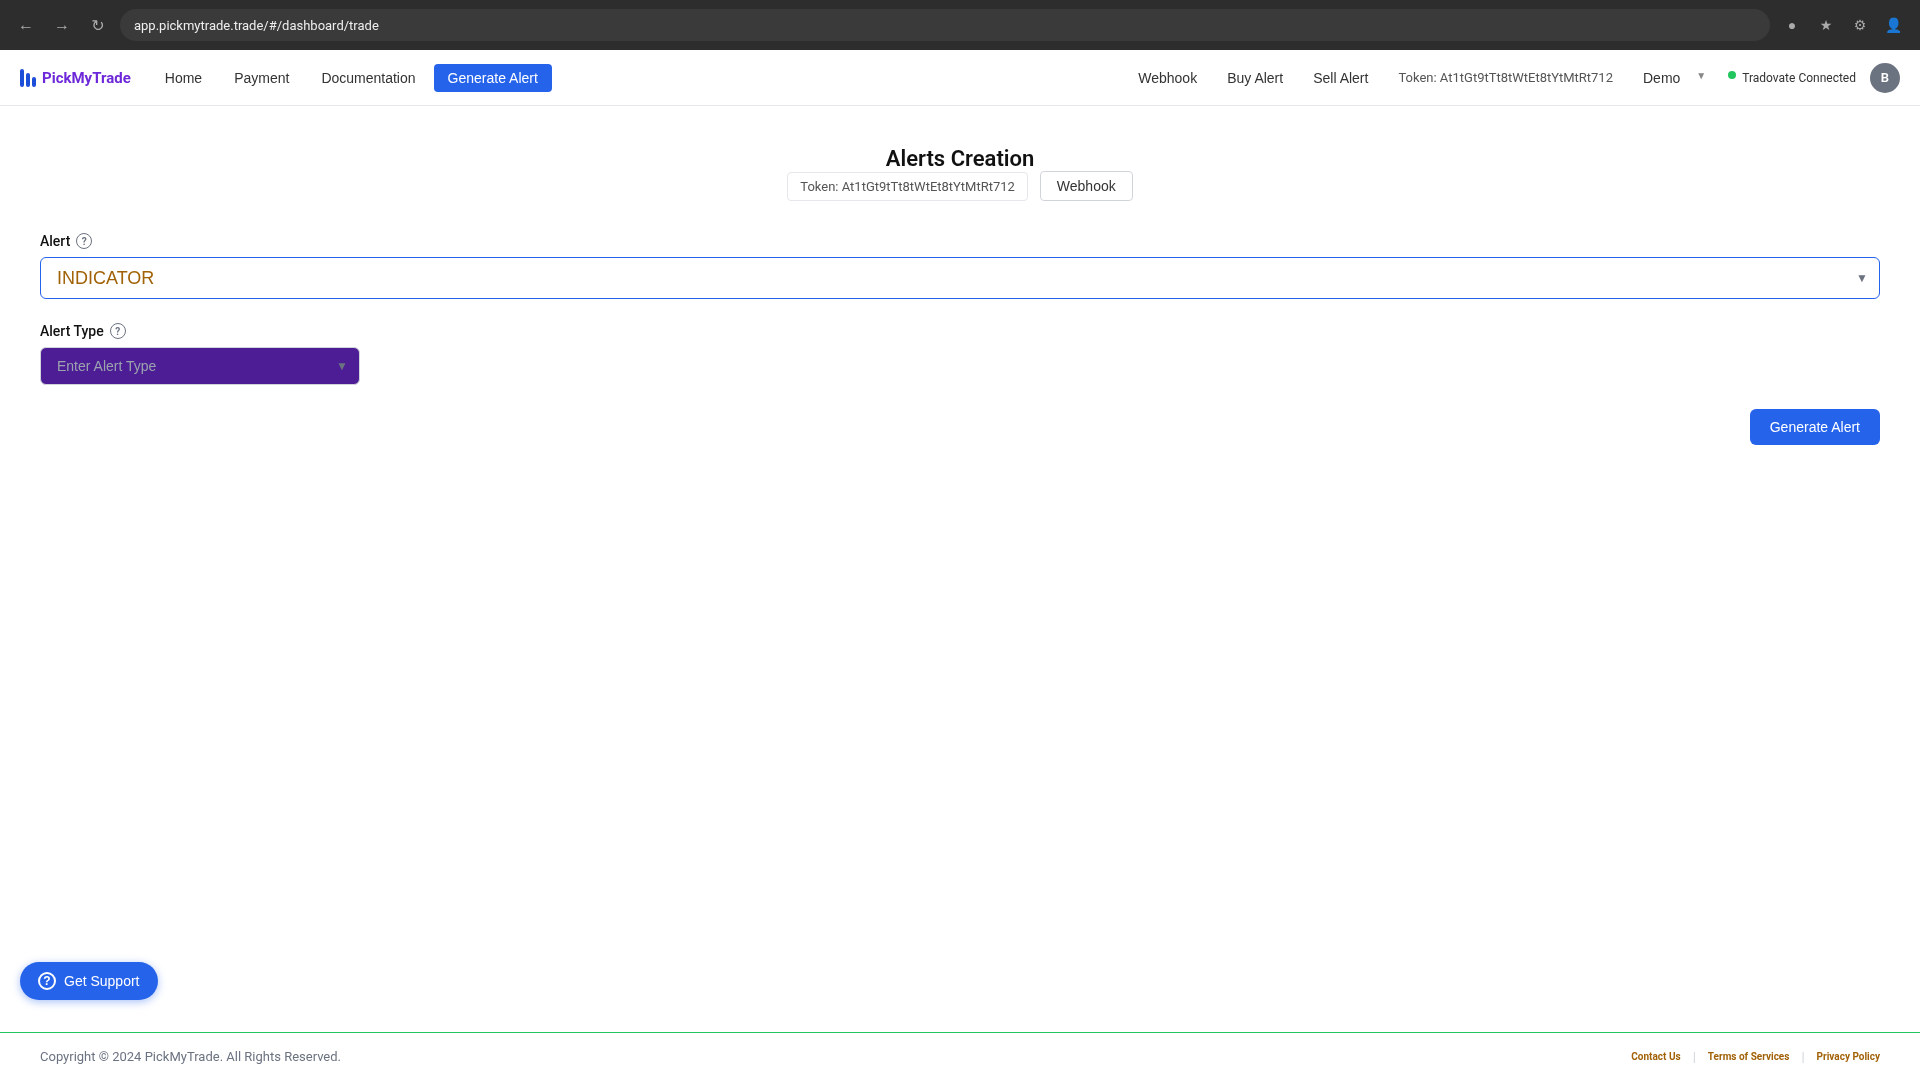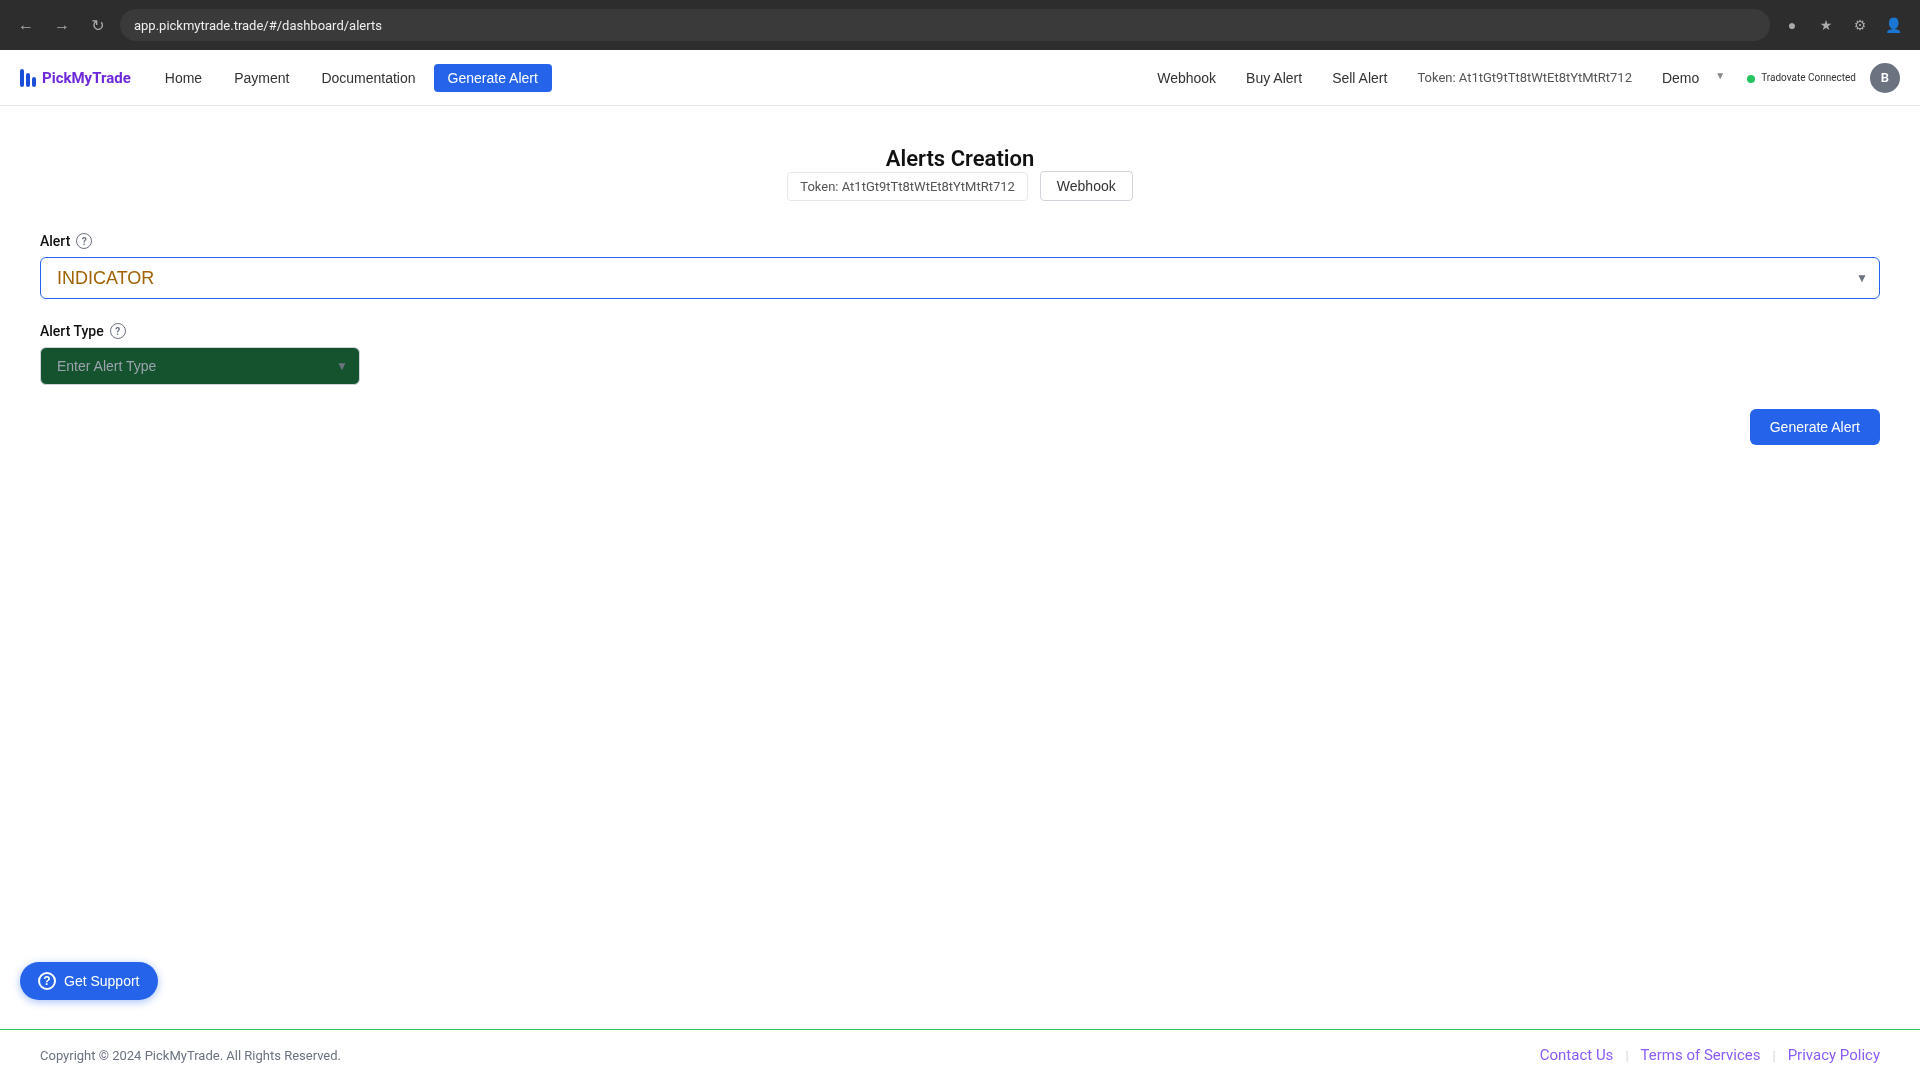--- a/index.html
+++ b/index.html
@@ -86,22 +86,22 @@
     .token-display {
       font-size: 13px; color: #555; padding: 4px 8px;
     }
     .demo-dropdown {
       display: flex; align-items: flex-start; gap: 16px;
       background: none; border: none; cursor: pointer;
       font-size: 14px; color: #333; padding: 4px 8px;
     }
     .chevron-down { font-size: 10px; color: #888; }
     .status-indicator {
-      display: flex; align-items: flex-end; gap: 6px;
-      font-size: 10px; color: #333;
+      display: flex; align-items: flex-start; gap: 6px;
+      font-size: 12px; color: #333;
     }
     .status-dot {
       width: 8px; height: 8px; border-radius: 50%; background: #22c55e;
     }
     .nav-avatar {
       width: 30px; height: 30px; border-radius: 50%;
       background: #6b7280; color: #fff;
       display: flex; align-items: center; justify-content: center;
       font-size: 13px; font-weight: 600; cursor: pointer;
     }
@@ -163,21 +163,21 @@
     }
     .select-wrapper-sm {
       position: relative; width: 320px;
     }
     .select-wrapper-sm select {
       width: 100%;
       padding: 10px 36px 10px 16px;
       border: 1px solid #d1d5db;
       border-radius: 6px;
       font-size: 14px; color: #9ca3af;
-      background: #14532d;
+      background: #4c1d95;
       appearance: none;
       cursor: pointer;
     }
     .select-chevron {
       position: absolute; right: 12px; top: 50%; transform: translateY(-50%);
       pointer-events: none; color: #6b7280; font-size: 12px;
     }
     .generate-alert-btn {
       position: absolute;
       right: 40px;
@@ -192,22 +192,23 @@
       border-top: 1px solid #22c55e;
       padding: 16px 40px;
       display: flex; align-items: center; justify-content: space-between;
       font-size: 13px; color: #6b7280;
     }
     .footer-links {
       display: flex; align-items: center; gap: 12px;
     }
     .footer-link {
       background: none; border: none; cursor: pointer;
-      font-size: 15px; color: #8b5cf6;
+      font-size: 10px; color: #a16207;
       text-decoration: none;
+      font-weight: bold;
     }
     .footer-sep { color: #d1d5db; }
 
     
     .get-support-btn {
       position: fixed;
       bottom: 80px;
       left: 20px;
       background: #2563eb; color: #fff;
       border: none; border-radius: 24px;
@@ -223,21 +224,21 @@
     }
   </style>
 </head>
 <body>
 
 <div class="browser-chrome">
   <button class="browser-nav-btn">←</button>
   <button class="browser-nav-btn">→</button>
   <button class="browser-nav-btn">↻</button>
   <div class="browser-address-bar">
-    <span>app.pickmytrade.trade/#/dashboard/alerts</span>
+    <span>app.pickmytrade.trade/#/dashboard/trade</span>
   </div>
   <div class="browser-icons">
     <button class="browser-icon-btn">●</button>
     <button class="browser-icon-btn">★</button>
     <button class="browser-icon-btn">⚙</button>
     <button class="browser-icon-btn">👤</button>
   </div>
 </div>
 
 <div class="app">

